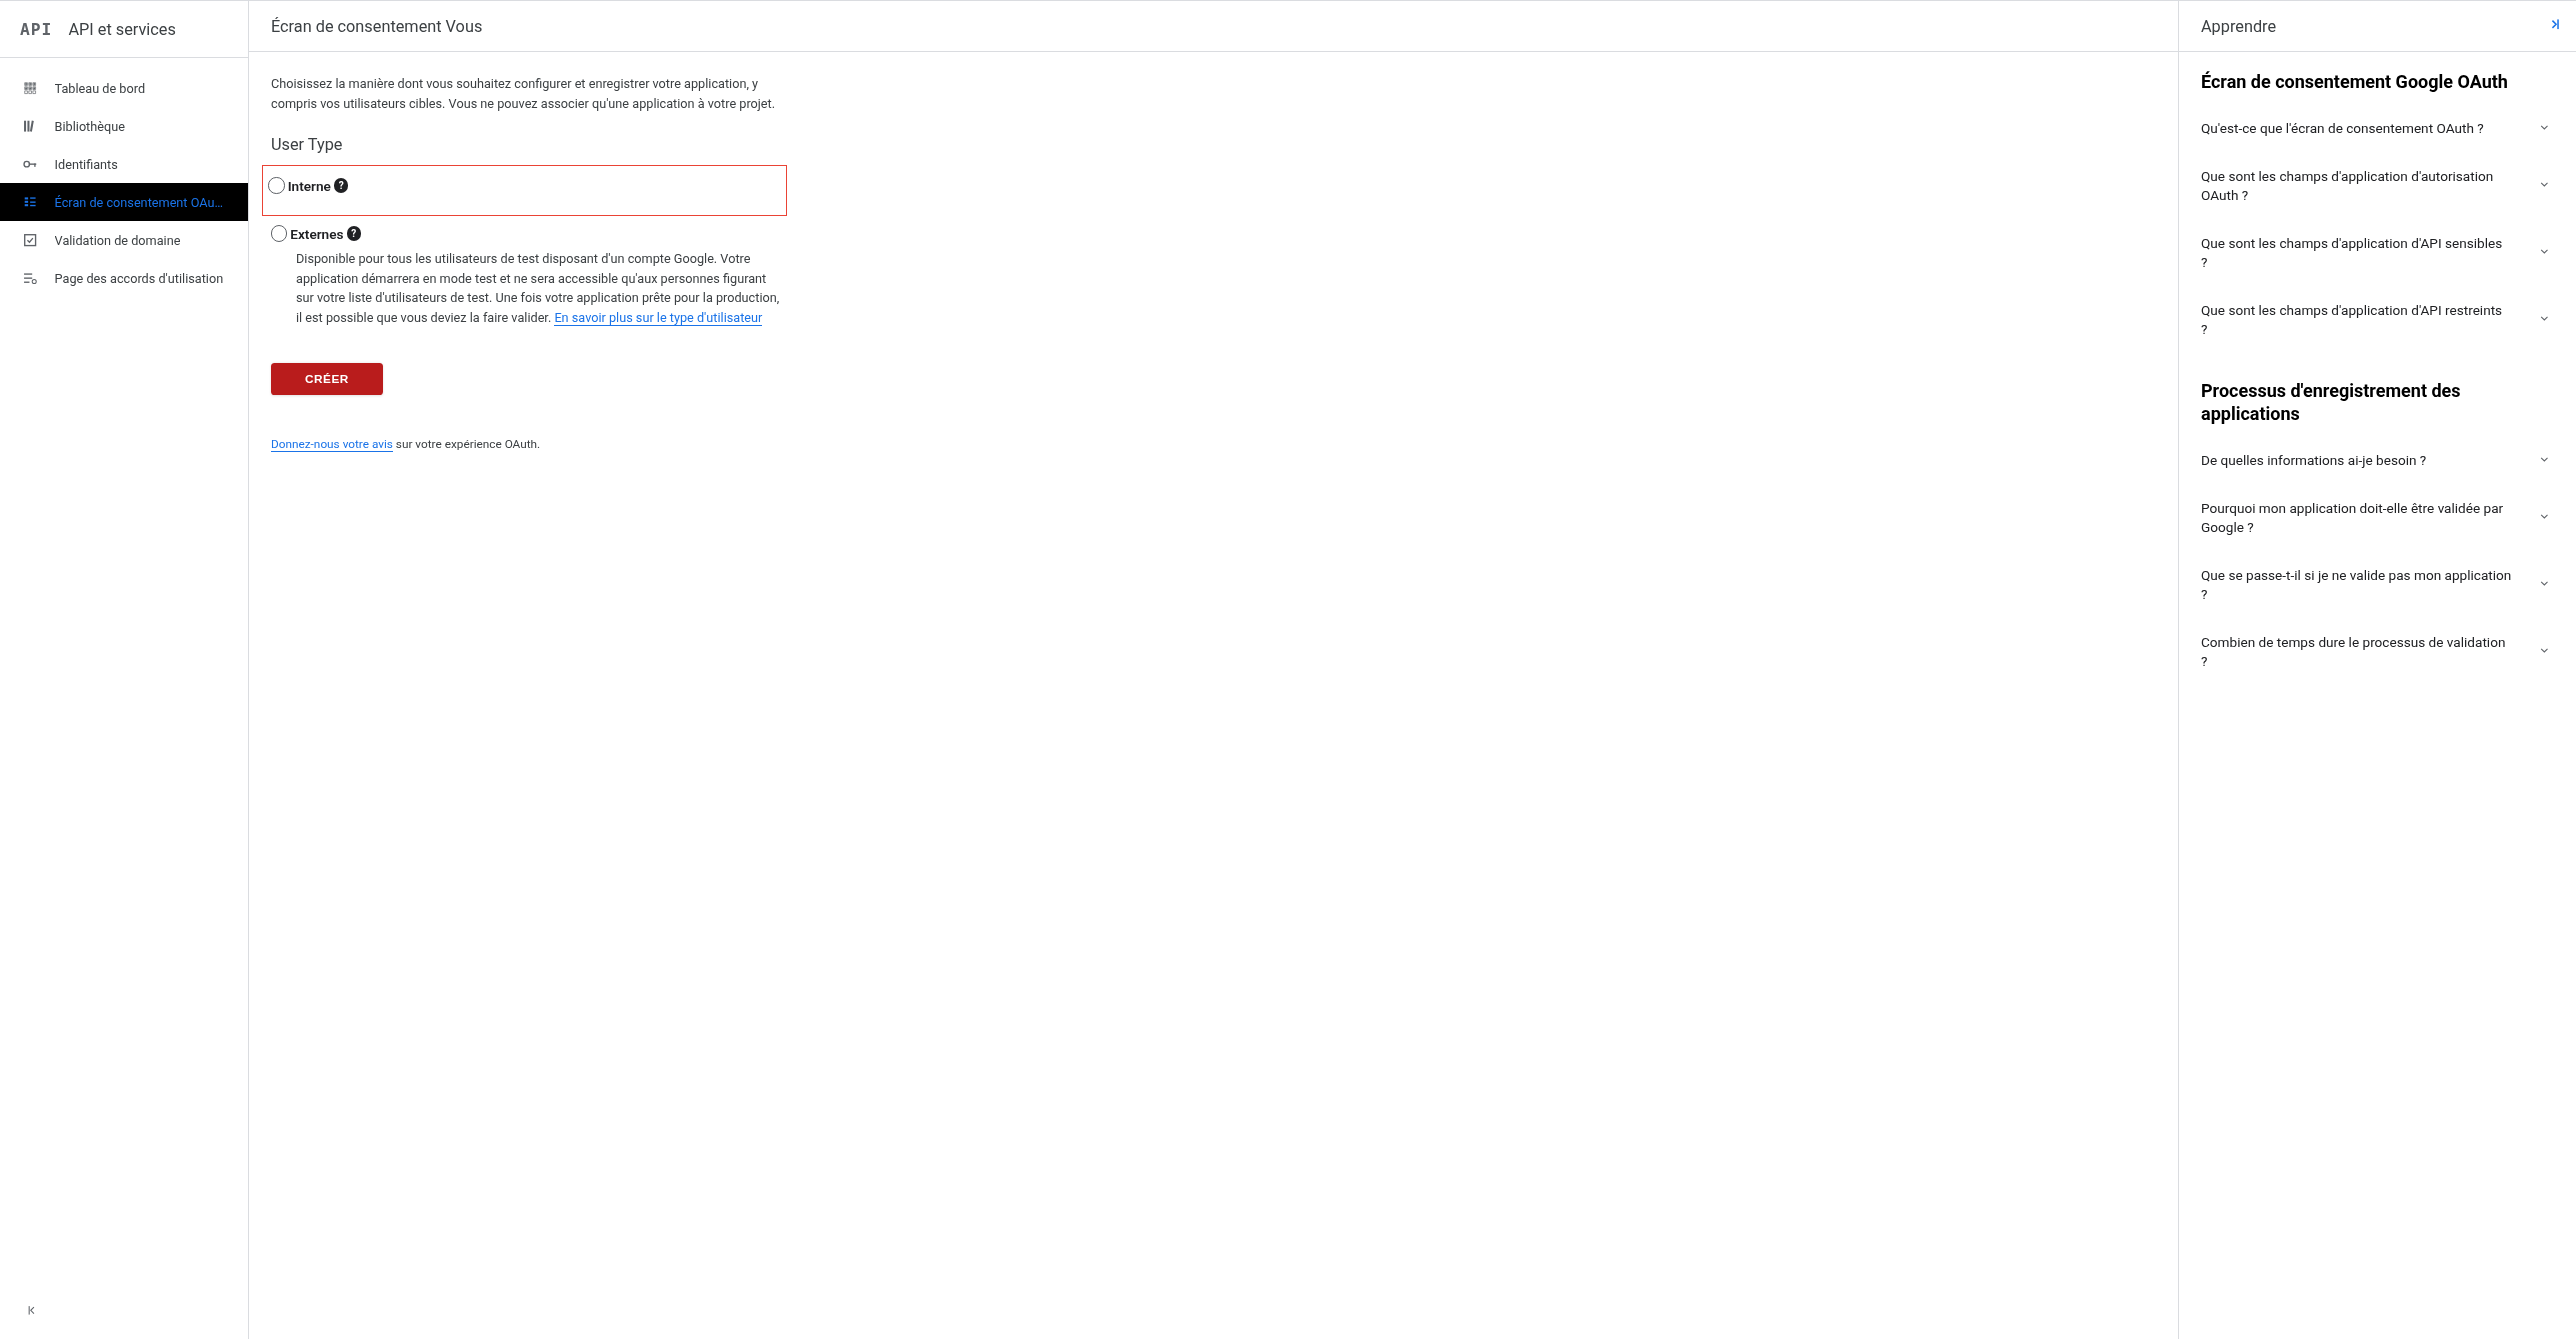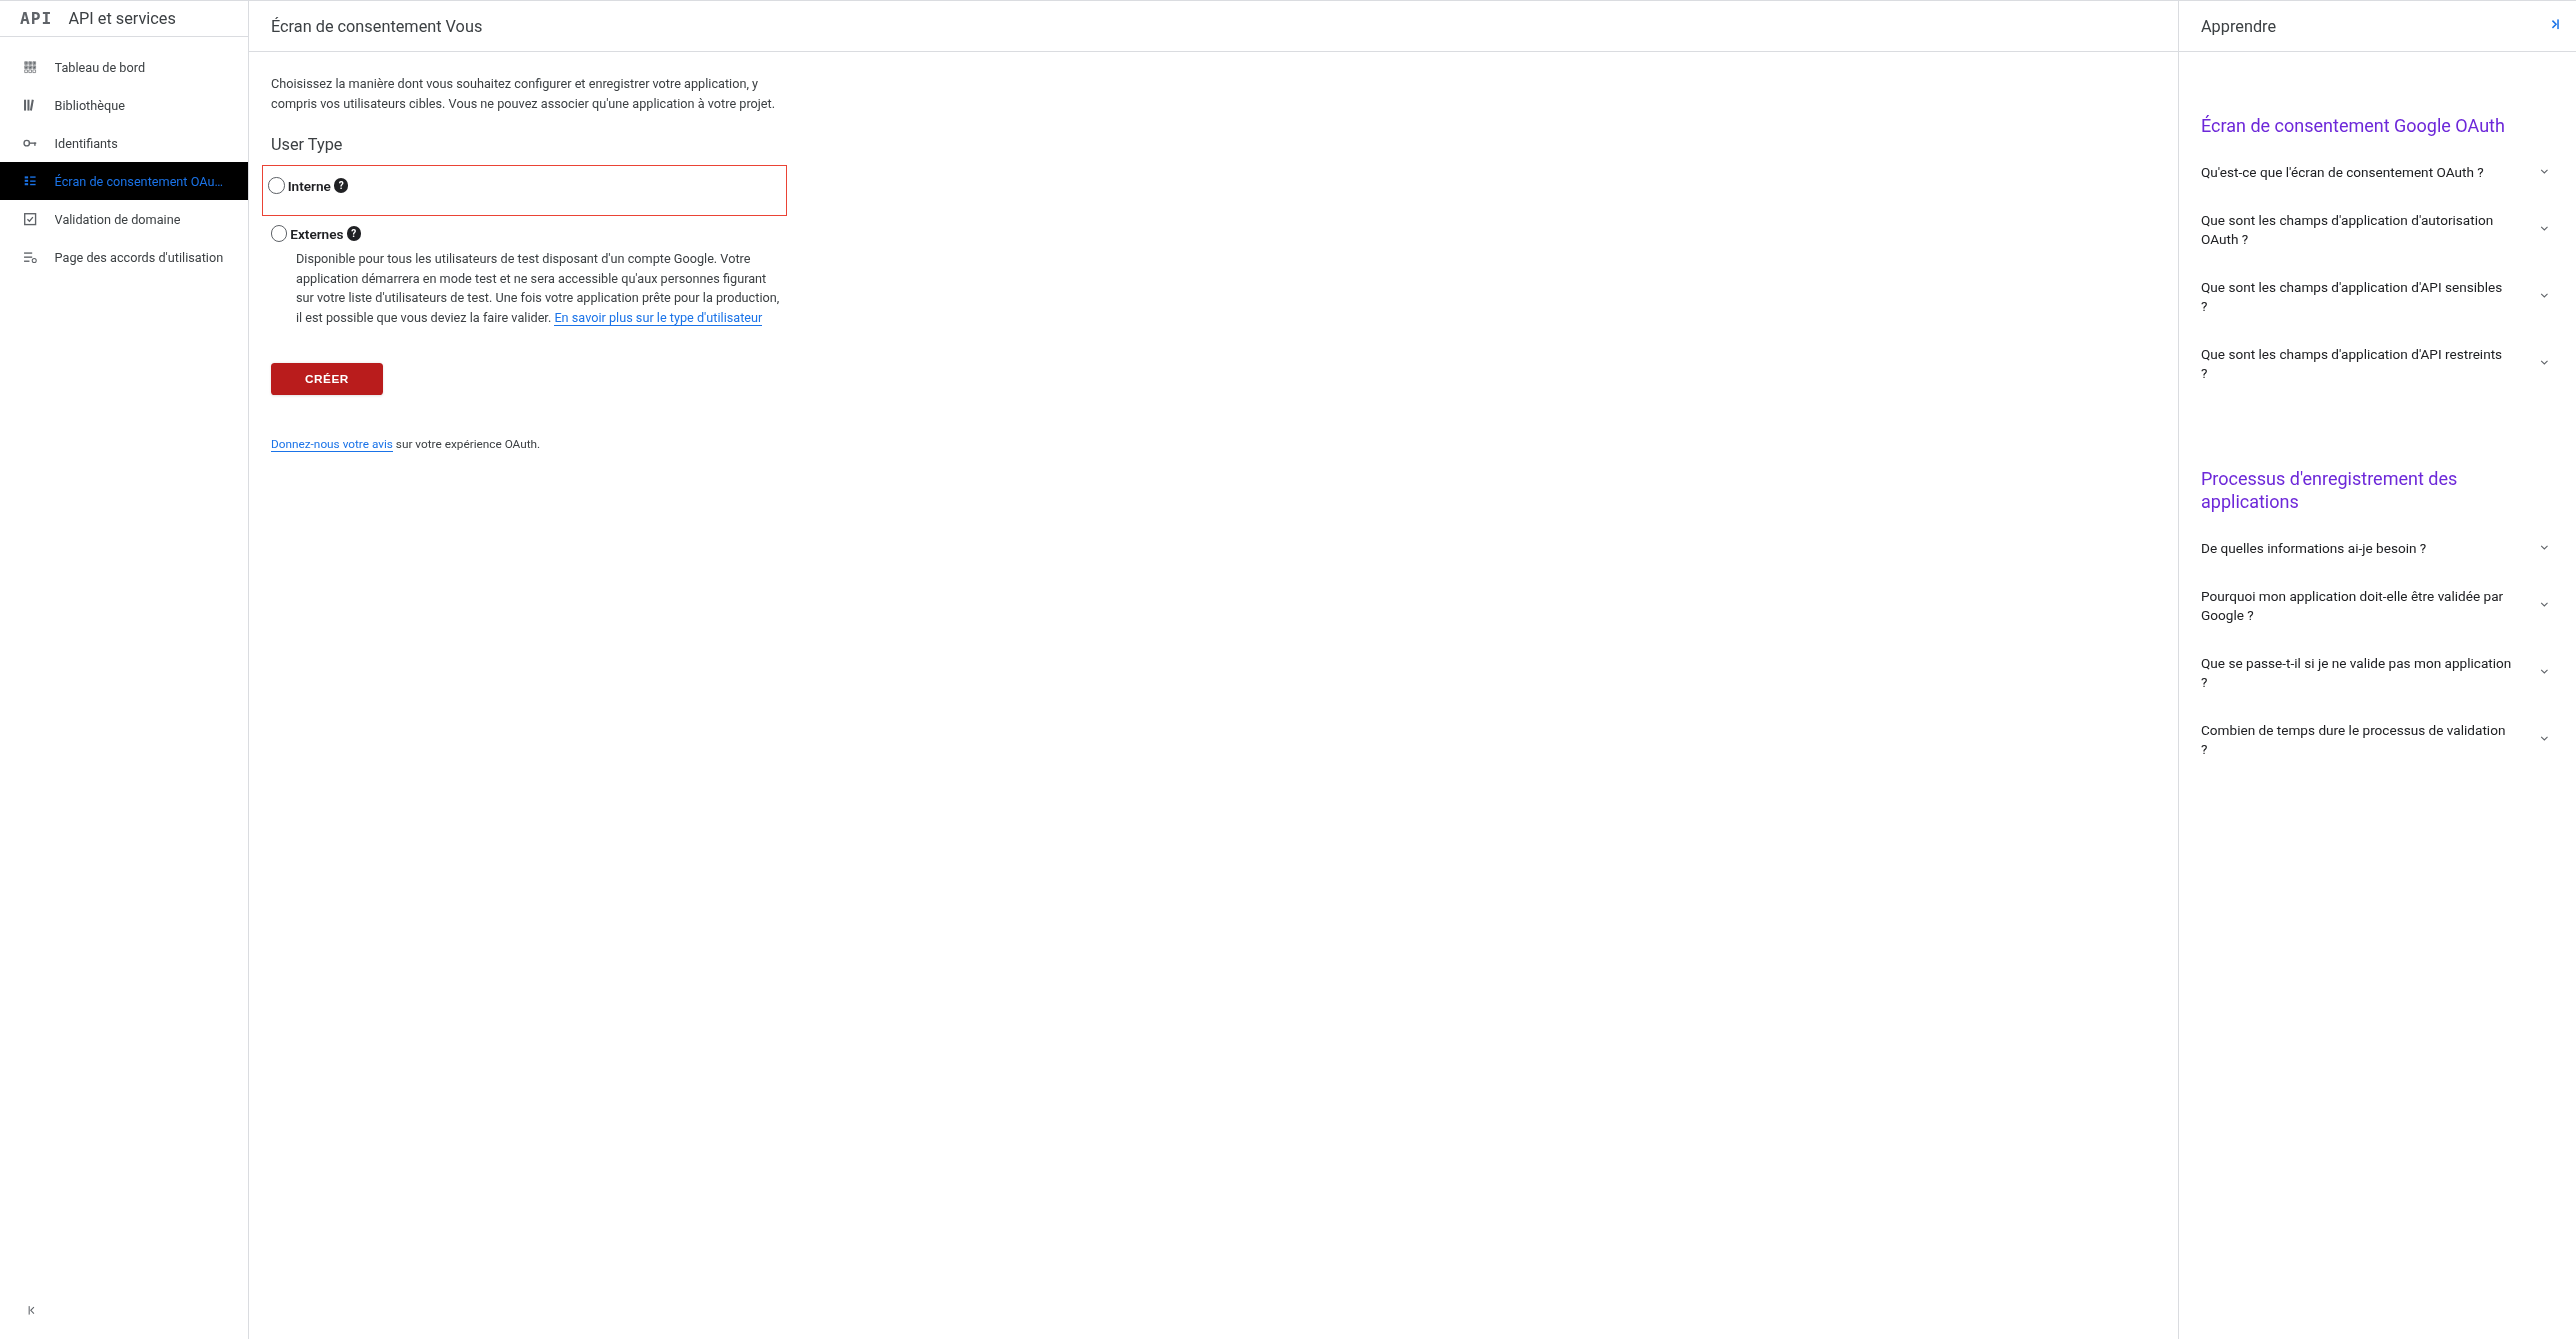--- a/index.html
+++ b/index.html
@@ -17,21 +17,21 @@
       display: flex;
       flex-direction: column;
       flex-shrink: 0;
     }
     .sidebar-header {
       display: flex; align-items: center; gap: 16.3px;
       padding: 16.3px 14.5px 16.3px 20px;
       border-bottom: 0.9px solid #dadce0;
       font-size: 16.3px;
       color: #3c4043;
-      height: 36px;
+      height: 57px;
     }
     .api-logo {
       font-family: monospace; font-weight: 600; font-size: 16.3px;
       letter-spacing: 0.9px; color: #5f6368;
     }
     .sidebar-nav { padding: 11px 0; flex: 1; overflow-y: auto; text-align: center; }
     .nav-item {
       display: flex; align-items: center; gap: 16.3px;
       padding: 0 14.5px 0 22px; height: 38px;
       cursor: pointer; color: #3c4043; font-size: 12.7px;
@@ -84,21 +84,21 @@
     .learn-panel {
       width: 398px; border-left: 0.9px solid #dadce0; display: flex; flex-direction: column;
       flex-shrink: 0;
     }
     .learn-header {
       height: 51px; padding: 0 14.5px 0 22px; display: flex; align-items: center; justify-content: space-between;
       border-bottom: 0.9px solid #dadce0; font-size: 16.3px; color: #3c4043;
     }
     .collapse-learn { color: #1a73e8; cursor: pointer; font-size: 14.5px; font-weight: bold; }
     .learn-body { padding: 18px 22px; overflow-y: auto; flex: 1; }
-    .learn-section-title { font-size: 18px; font-weight: 400; color: #6d28d9; margin-bottom: 11px; line-height: 1.3; margin-top: 44px; }
+    .learn-section-title { font-size: 18px; font-weight: 700; color: #000000; margin-bottom: 11px; line-height: 1.3; }
     .accordion {
       display: flex; justify-content: space-between; align-items: center;
       padding: 14.5px 3.6px 14.5px 0; cursor: pointer; gap: 26px;
     }
     .accordion-label { font-size: 13.6px; color: #202124; line-height: 1.4; flex: 1; }
     .accordion-chevron { color: #5f6368; flex-shrink: 0; }
     .learn-spacer { height: 25px; }
   </style>
 </head>
 <body>

